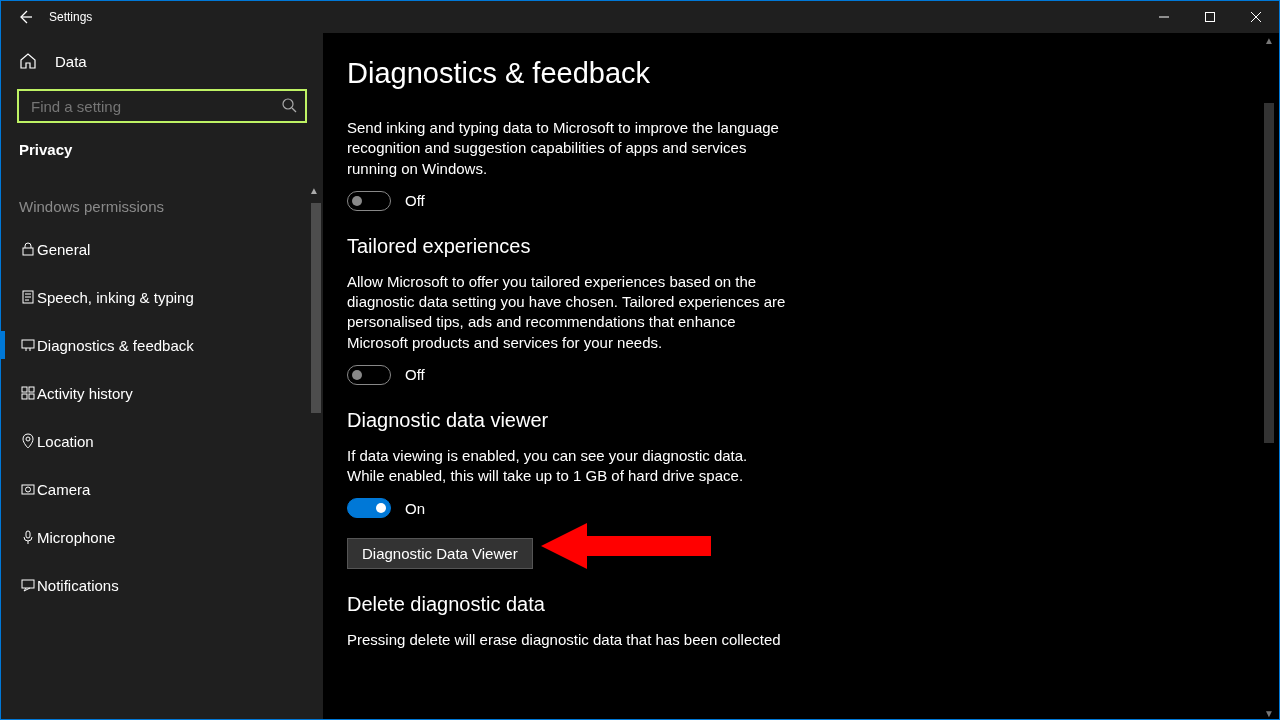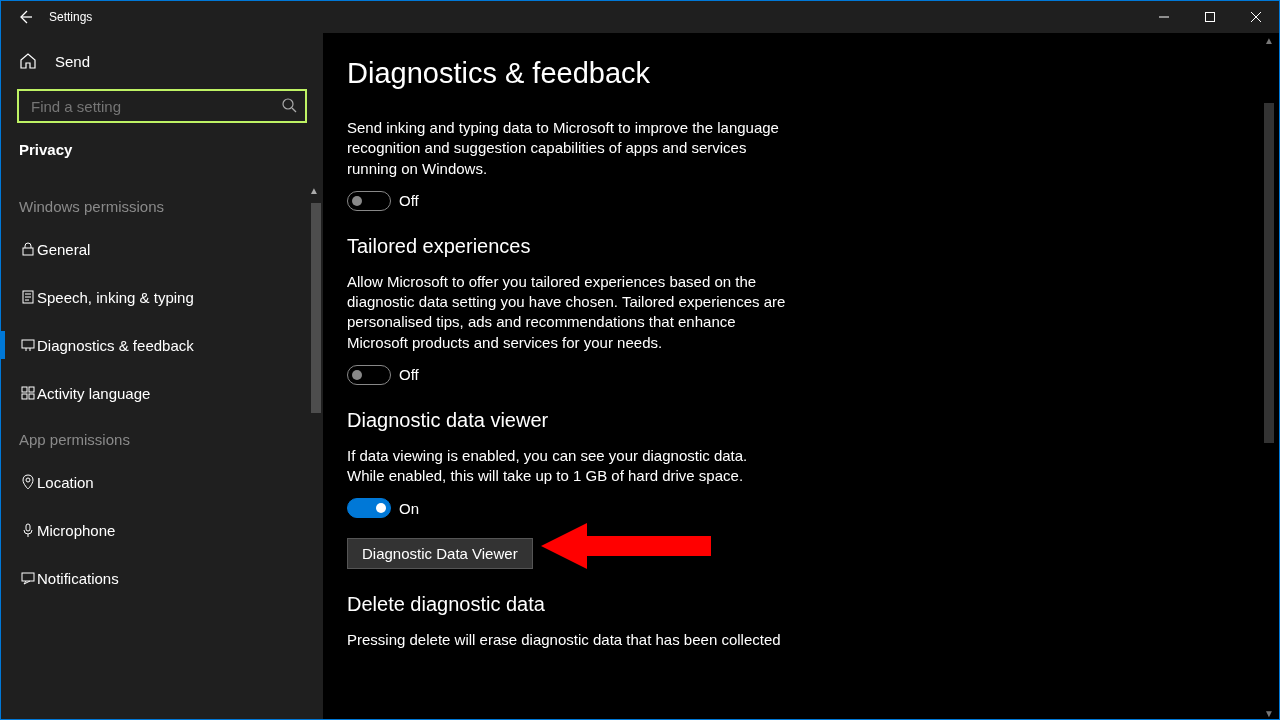--- a/index.html
+++ b/index.html
@@ -33,21 +33,21 @@
   .nav li { height:48px; display:flex; align-items:center; padding-left:18px; font-size:15px; color:#fff; position:relative; }
   .nav li.active::before { content:""; position:absolute; left:0; top:10px; bottom:10px; width:4px; background:#0078d7; }
   .nav .icon { width:18px; height:18px; display:inline-flex; align-items:center; justify-content:center; color:#fff; flex-shrink:0; }
   .sidebar-thumb { position:absolute; right:2px; top:170px; width:10px; height:210px; background:#4d4d4d; }
   .sidebar-chevron { position:absolute; right:4px; top:152px; color:#aaa; font-size:10px; }
 
   
   h1 { font-weight:300; font-size:29px; margin-bottom:28px; }
   .body-text { font-size:15px; color:#fff; line-height:1.35; max-width:440px; margin-bottom:12px; }
   h2 { font-weight:400; font-size:20px; margin-top:24px; margin-bottom:14px; }
-  .toggle-row { display:flex; align-items:center; gap:8px; margin-bottom:8px; }
+  .toggle-row { display:flex; align-items:center; gap:14px; margin-bottom:8px; }
   .toggle { width:44px; height:20px; border:1px solid #888; border-radius:10px; position:relative; background:transparent; }
   .toggle .knob { position:absolute; width:10px; height:10px; border-radius:50%; background:#888; top:4px; left:4px; }
   .toggle.on { background:#0078d7; border-color:#0078d7; }
   .toggle.on .knob { background:#fff; left:auto; right:4px; }
   .toggle-label { font-size:15px; }
   .btn { display:inline-block; background:#333333; border:1px solid #555; color:#fff; font-size:15px; padding:6px 14px; margin-top:12px; }
 
   
   .arrow { position:absolute; pointer-events:none; }
 
@@ -91,21 +91,21 @@
 
 <div class="app">
 
   <div class="sidebar">
     <div class="home-row">
       <span class="icon">
         <svg width="18" height="18" viewBox="0 0 18 18">
             <path d="M2 8 L9 2 L16 8 V16 H11 V11 H7 V16 H2 Z" stroke="#fff" stroke-width="1.2" fill="none"></path>
           </svg>
       </span>
-      <span>Send</span>
+      <span>Data</span>
     </div>
     <div class="search-wrap">
       <div class="search-box">
         <input class="search" placeholder="Find a setting" style="">
         <span class="search-icon">
           <svg width="16" height="16" viewBox="0 0 16 16">
               <circle cx="7" cy="7" r="5" stroke="#aaa" fill="none" stroke-width="1.2"></circle>
               <path d="M11 11 L15 15" stroke="#aaa" stroke-width="1.2"></path>
             </svg>
         </span>
@@ -147,34 +147,42 @@
       </li>
       <li>
         <span class="icon">
             <svg width="16" height="16" viewBox="0 0 16 16">
               <rect x="2" y="2" width="5" height="5" stroke="#fff" fill="none"></rect>
               <rect x="9" y="2" width="5" height="5" stroke="#fff" fill="none"></rect>
               <rect x="2" y="9" width="5" height="5" stroke="#fff" fill="none"></rect>
               <rect x="9" y="9" width="5" height="5" stroke="#fff" fill="none"></rect>
             </svg>
           </span>
-        <span>Activity language</span>
+        <span>Activity history</span>
       </li>
     </ul>
 
-    <div class="group-label">App permissions</div>
     <ul class="nav">
       <li>
         <span class="icon">
             <svg width="16" height="16" viewBox="0 0 16 16">
               <path d="M8 1 C5 1 3 3 3 6 C3 10 8 15 8 15 C8 15 13 10 13 6 C13 3 11 1 8 1 Z" stroke="#fff" fill="none"></path>
               <circle cx="8" cy="6" r="2" stroke="#fff" fill="none"></circle>
             </svg>
           </span>
         <span>Location</span>
+      </li>
+      <li>
+        <span class="icon">
+            <svg width="16" height="16" viewBox="0 0 16 16">
+              <rect x="2" y="4" width="12" height="9" stroke="#fff" fill="none"></rect>
+              <circle cx="8" cy="8.5" r="2.5" stroke="#fff" fill="none"></circle>
+            </svg>
+          </span>
+        <span>Camera</span>
       </li>
       <li>
         <span class="icon">
             <svg width="16" height="16" viewBox="0 0 16 16">
               <rect x="6" y="2" width="4" height="7" rx="2" stroke="#fff" fill="none"></rect>
               <path d="M4 8 a4 4 0 0 0 8 0 M8 12 v3" stroke="#fff" fill="none"></path>
             </svg>
           </span>
         <span>Microphone</span>
       </li>

